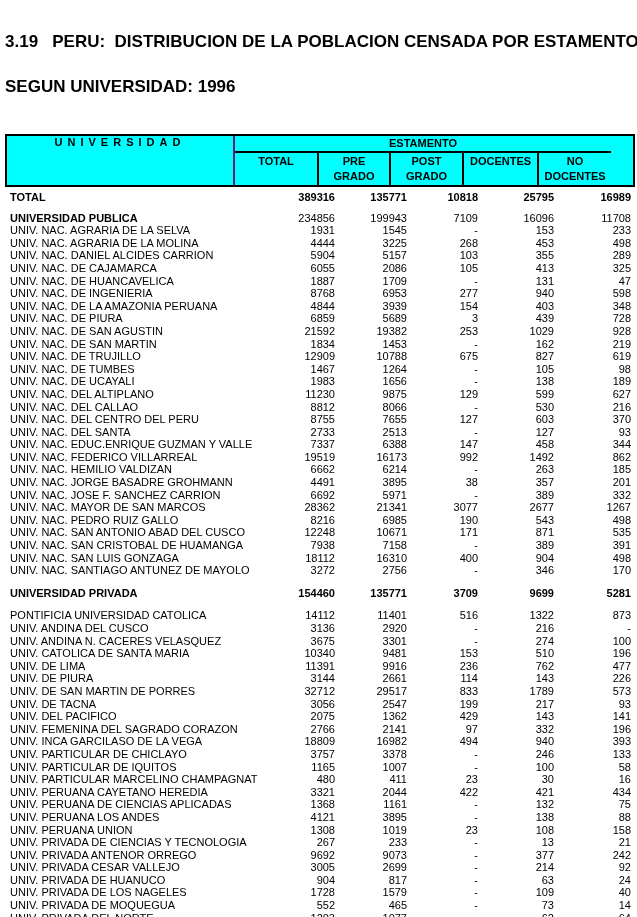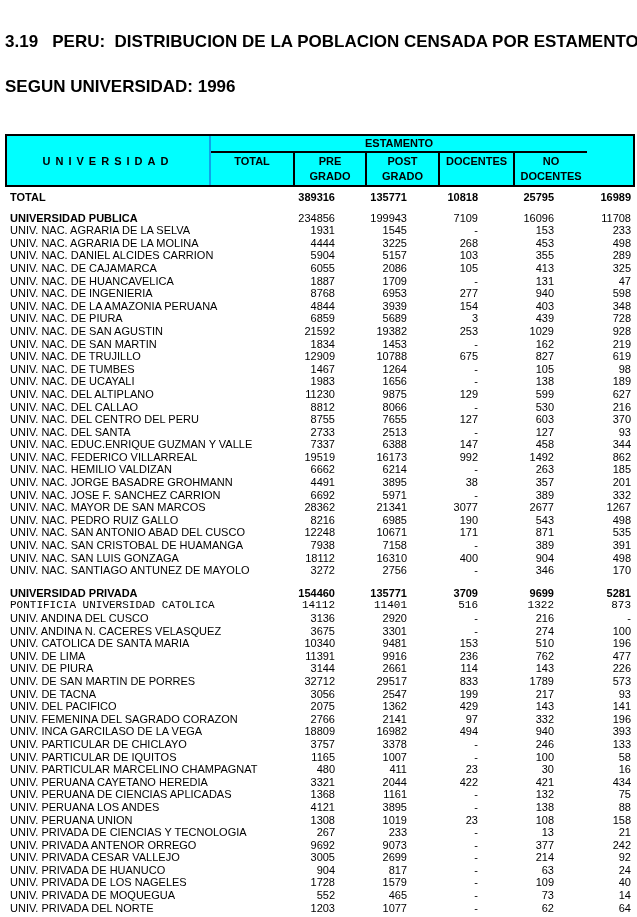--- a/index.html
+++ b/index.html
@@ -11,22 +11,22 @@
   }
   .title{font-weight:bold;font-size:17px;line-height:15px;white-space:pre;margin-bottom:10px;}
   .tbl{width:630px;}
   
   .thead{
     display:flex;width:630px;box-sizing:border-box;
     border:2px solid #000;background:#00FFFF;
     font-weight:bold;font-size:11px;
   }
   .h-univ{
-    width:204px;box-sizing:border-box;border-right:2px solid #0ea5e9;
-    display:flex;align-items:center;justify-content:center;
+    width:228px;box-sizing:border-box;border-right:2px solid #701a75;
+    display:flex;align-items:flex-start;justify-content:center;
     letter-spacing:5px;text-align:center;
   }
   .h-right{display:flex;flex-direction:column;width:376px;}
   .h-estamento{
     height:15px;line-height:15px;text-align:center;
     border-bottom:2px solid #000;box-sizing:content-box;
   }
   .h-cols{display:flex;height:32px;}
   .h-col{
     box-sizing:border-box;border-right:2px solid #000;
@@ -333,21 +333,21 @@
           <div class="c-num c4">170</div>
         </div>
         <div class="row section-strong" style="margin-top: 10px;">
           <div class="c-label">UNIVERSIDAD PRIVADA</div>
           <div class="c-num c0">154460</div>
           <div class="c-num c1">135771</div>
           <div class="c-num c2">3709</div>
           <div class="c-num c3">9699</div>
           <div class="c-num c4">5281</div>
         </div>
-        <div class="row item" style=" font-family: Liberation Mono, monospace;">
+        <div class="row item" style="margin-top: 10px;">
           <div class="c-label">PONTIFICIA UNIVERSIDAD CATOLICA</div>
           <div class="c-num c0">14112</div>
           <div class="c-num c1">11401</div>
           <div class="c-num c2">516</div>
           <div class="c-num c3">1322</div>
           <div class="c-num c4">873</div>
         </div>
         <div class="row item">
           <div class="c-label">UNIV. ANDINA DEL CUSCO</div>
           <div class="c-num c0">3136</div>

